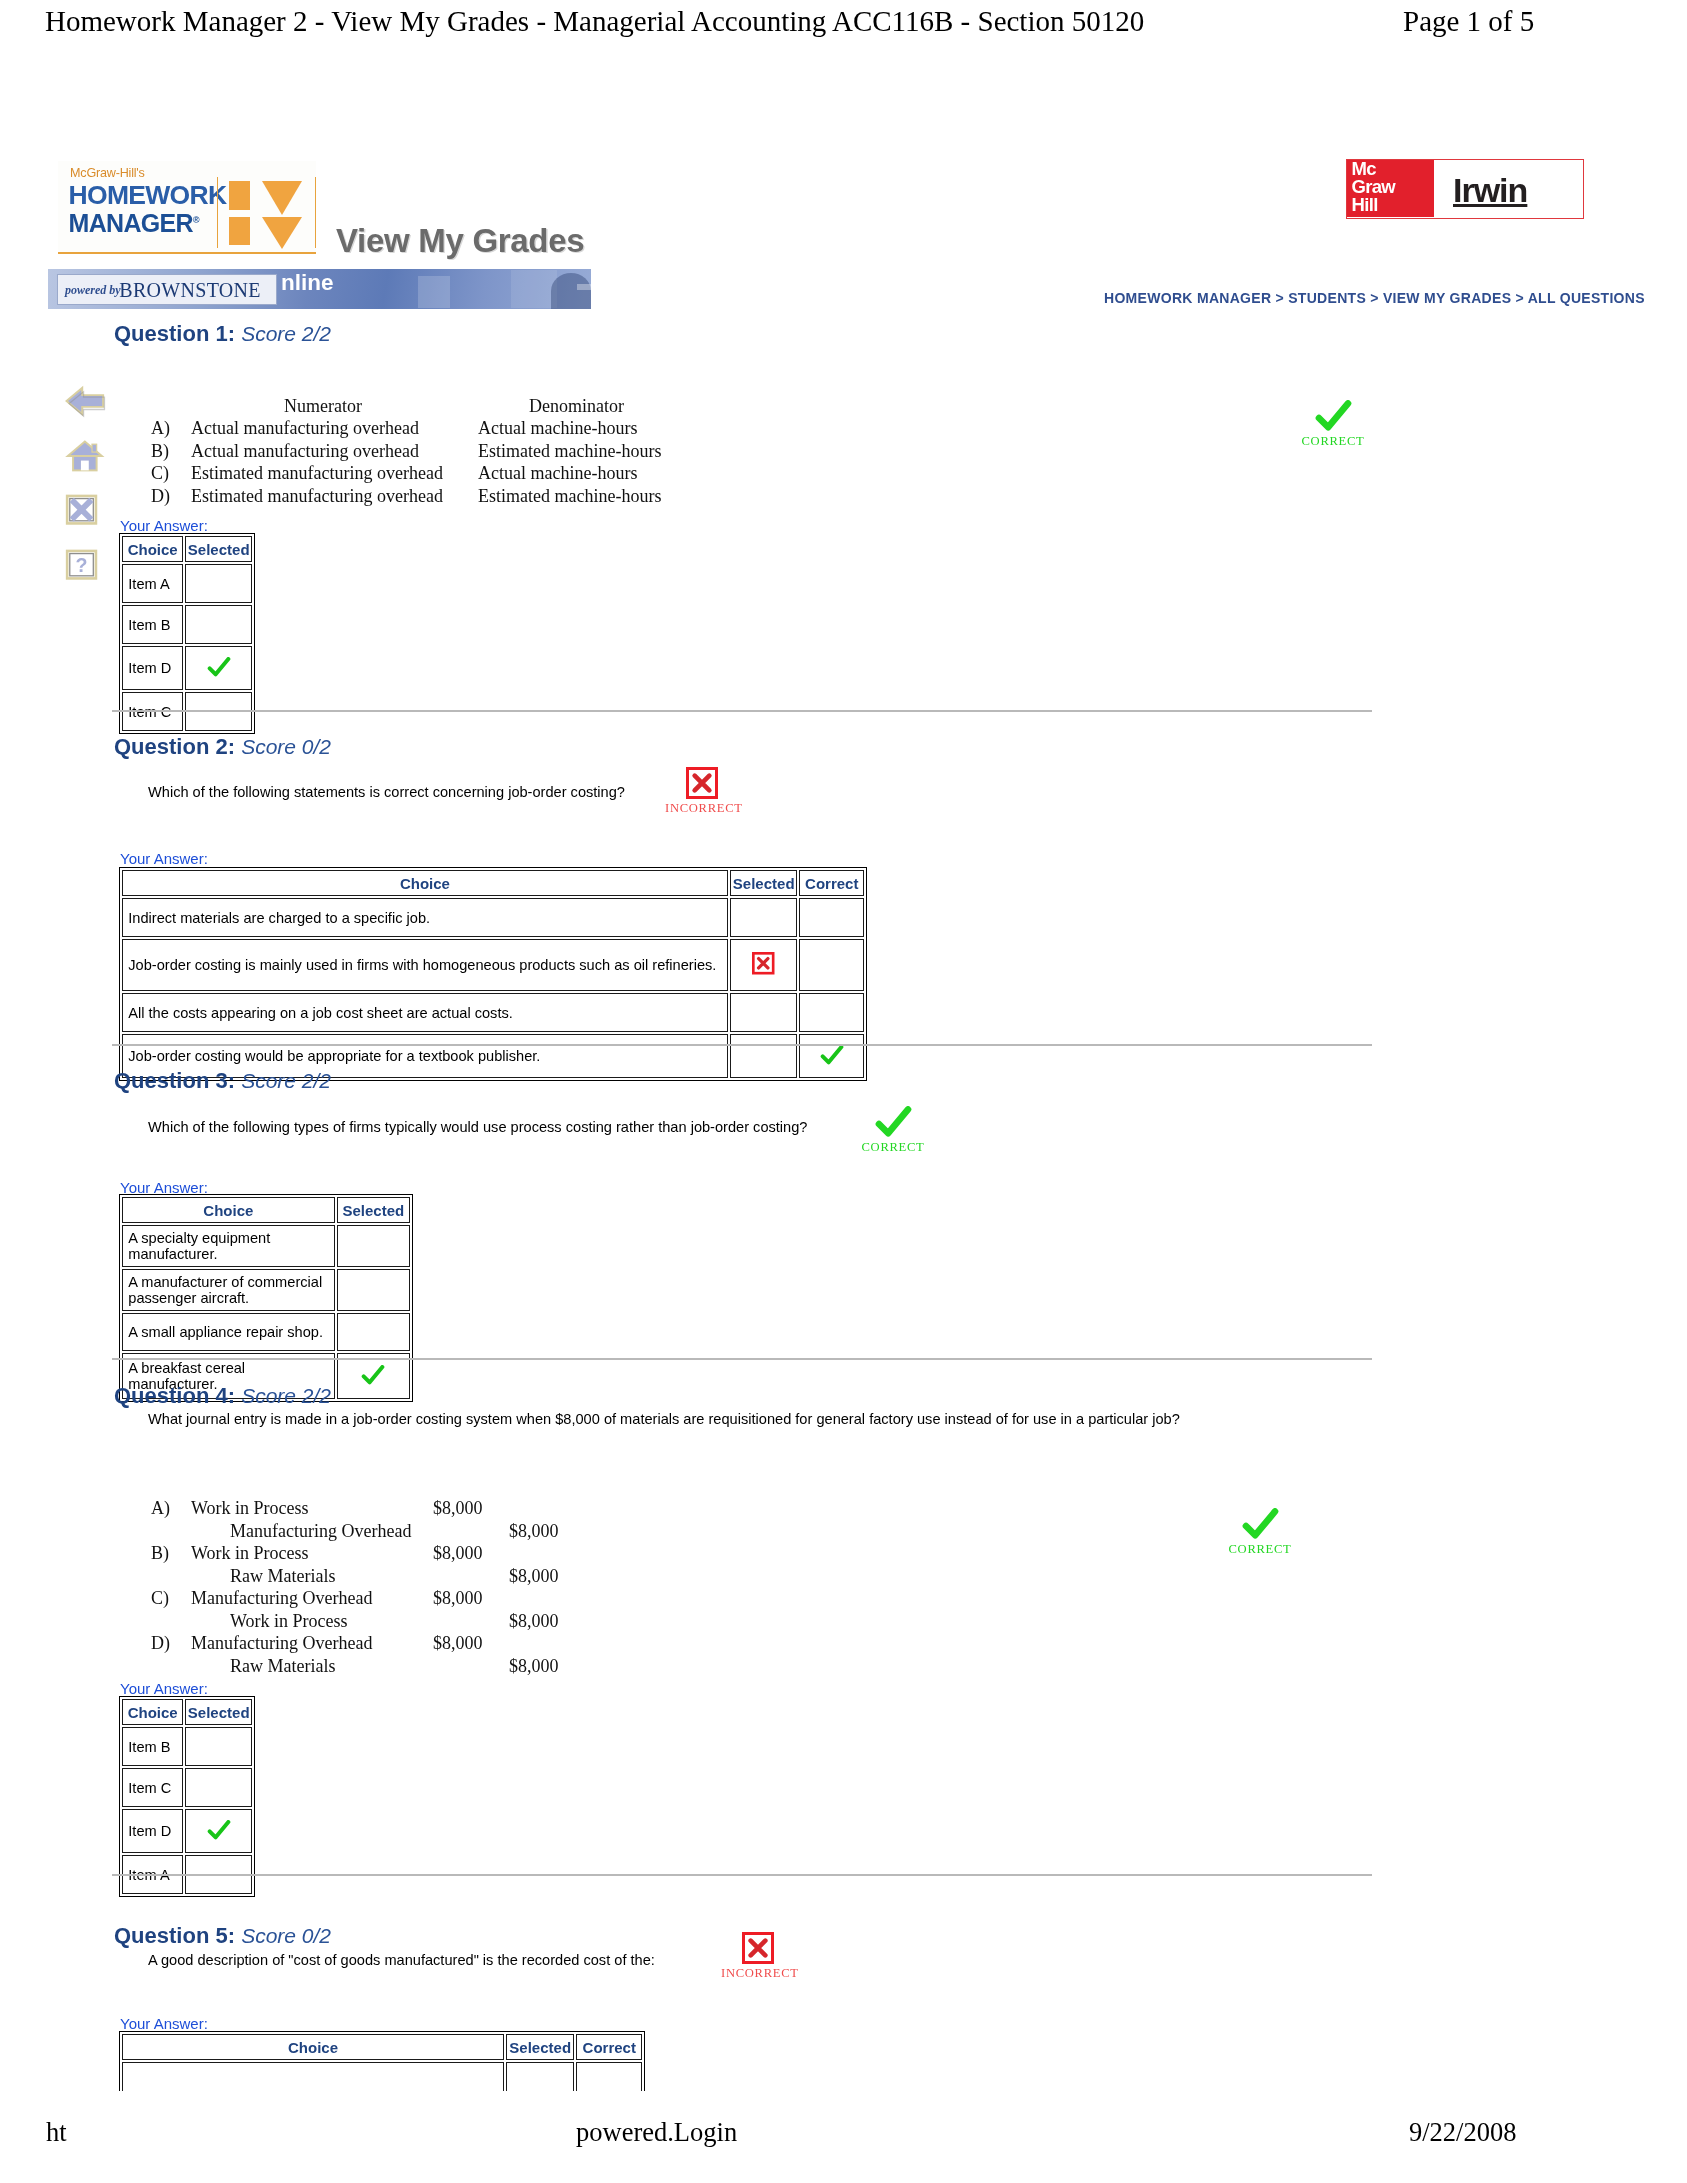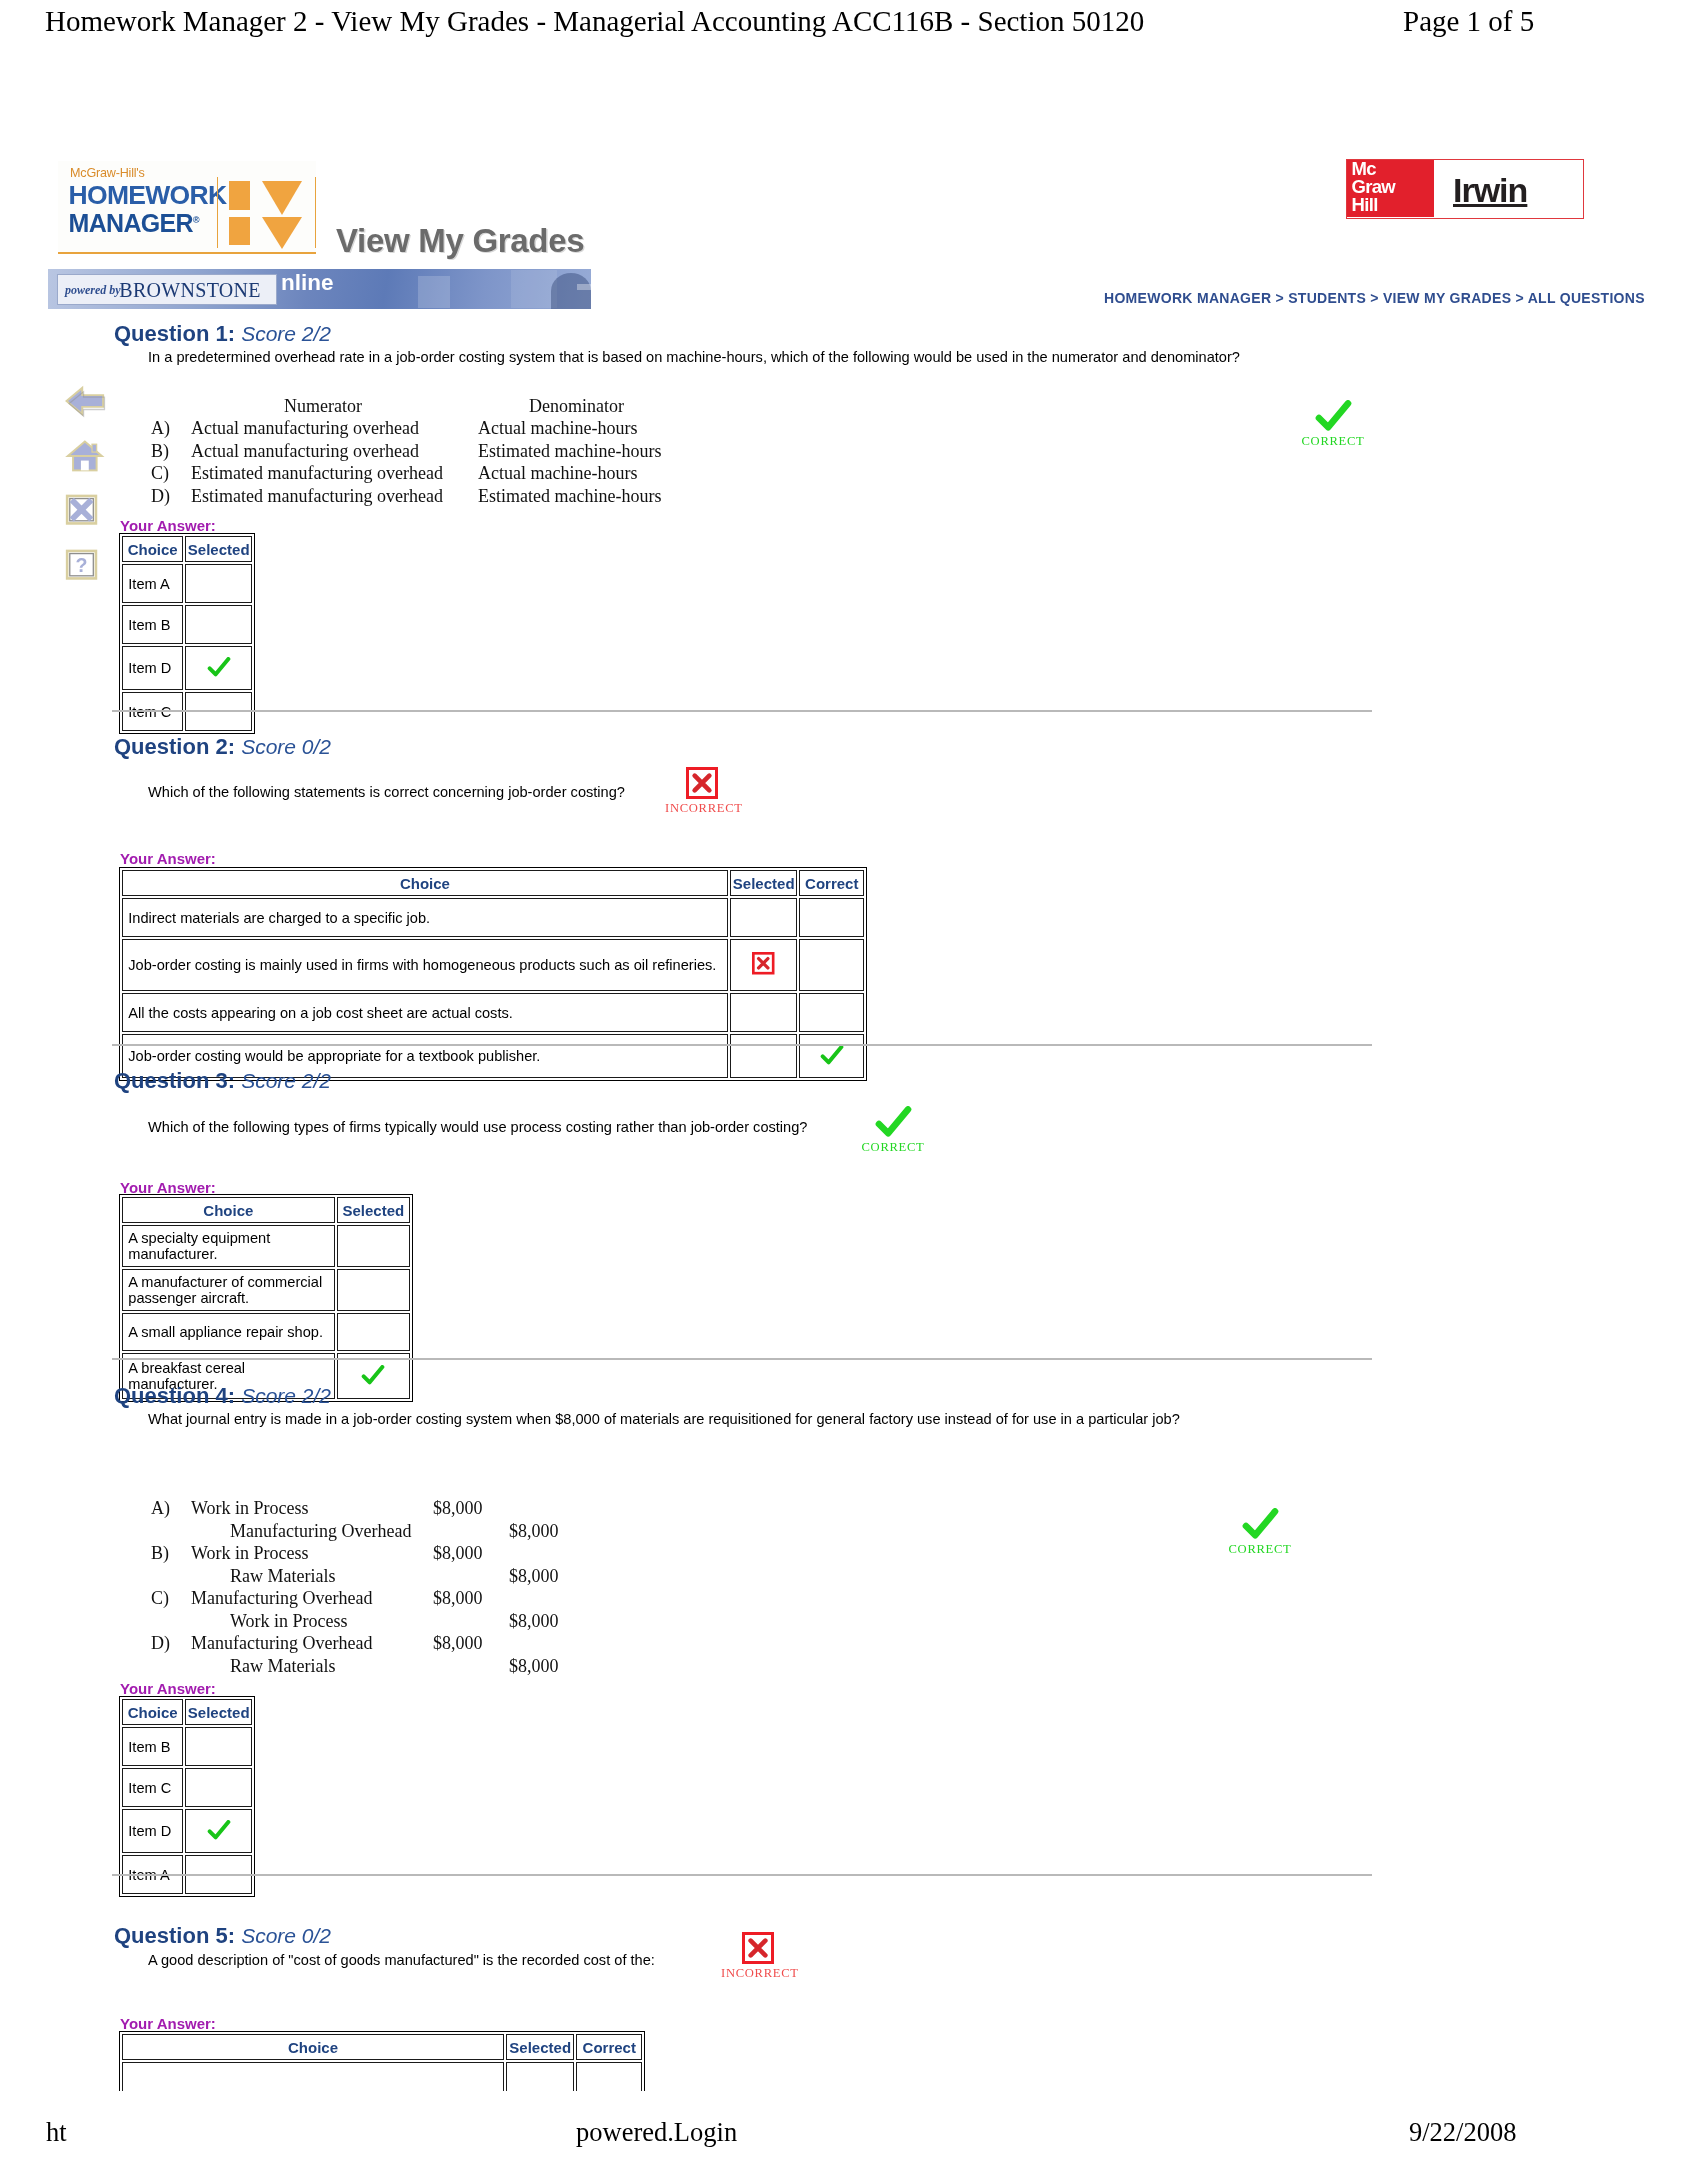--- a/index.html
+++ b/index.html
@@ -116,21 +116,21 @@
     position:absolute;
     font-family:"Liberation Serif", serif;
     font-size:18px;
     color:#111;
     white-space:pre;
     line-height:22.5px;
   }
 
   .hr-sep { position:absolute; height:2px; background:#b9b9b9; left:112px; width:1260px; }
 
-  .your-answer { position:absolute; font-size:15px; font-weight:bold; color:#a21caf;text-align:center; }
+  .your-answer { position:absolute; font-size:15px; font-weight:normal; color:#1d4ed8;text-align:center; }
 
   
   table.ans { position:absolute; border-collapse:separate; border-spacing:2px; border:1.3px solid #000; background:#fff; }
   table.ans td, table.ans th { border:1.3px solid #1a1a1a; background:#fff; padding:0; }
   table.ans th { color:#1f4380; font-size:15px; font-weight:bold; text-align:center; height:24px; }
   table.ans td { font-size:14.6px; color:#000; }
   table.ans td.choice { padding:4px 5.3px; vertical-align:middle; }
   table.ans td.mark { text-align:center; vertical-align:middle; }
 
   
@@ -220,21 +220,20 @@
         <rect x="7" y="7" width="36" height="34" fill="none" stroke="#8e8e8e" stroke-width="2"></rect>
         <text x="25" y="35" font-family="Liberation Sans, sans-serif" font-size="30" font-weight="bold" fill="#a8b0d8" text-anchor="middle">?</text>
       </svg>
     </div>
   </div>
 
   <div class="q-title" style="left:114px; top:321px;">
     <span>Question 1:</span>
     <span class="score">Score 2/2</span>
   </div>
-  <div class="q-text" style="left:148px; top:349px;">In a predetermined overhead rate in a job-order costing system that is based on machine-hours, which of the following would be used in the numerator and denominator?</div>
 
   <div class="serif-block" style="left:284px; top:395px;">Numerator</div>
   <div class="serif-block" style="left:529px; top:395px;">Denominator</div>
 
   <div class="serif-block" style="left:151px; top:417px;">A)</div>
   <div class="serif-block" style="left:191px; top:417px;">Actual manufacturing overhead</div>
   <div class="serif-block" style="left:478px; top:417px;">Actual machine-hours</div>
 
   <div class="serif-block" style="left:151px; top:440px;">B)</div>
   <div class="serif-block" style="left:191px; top:440px;">Actual manufacturing overhead</div>

